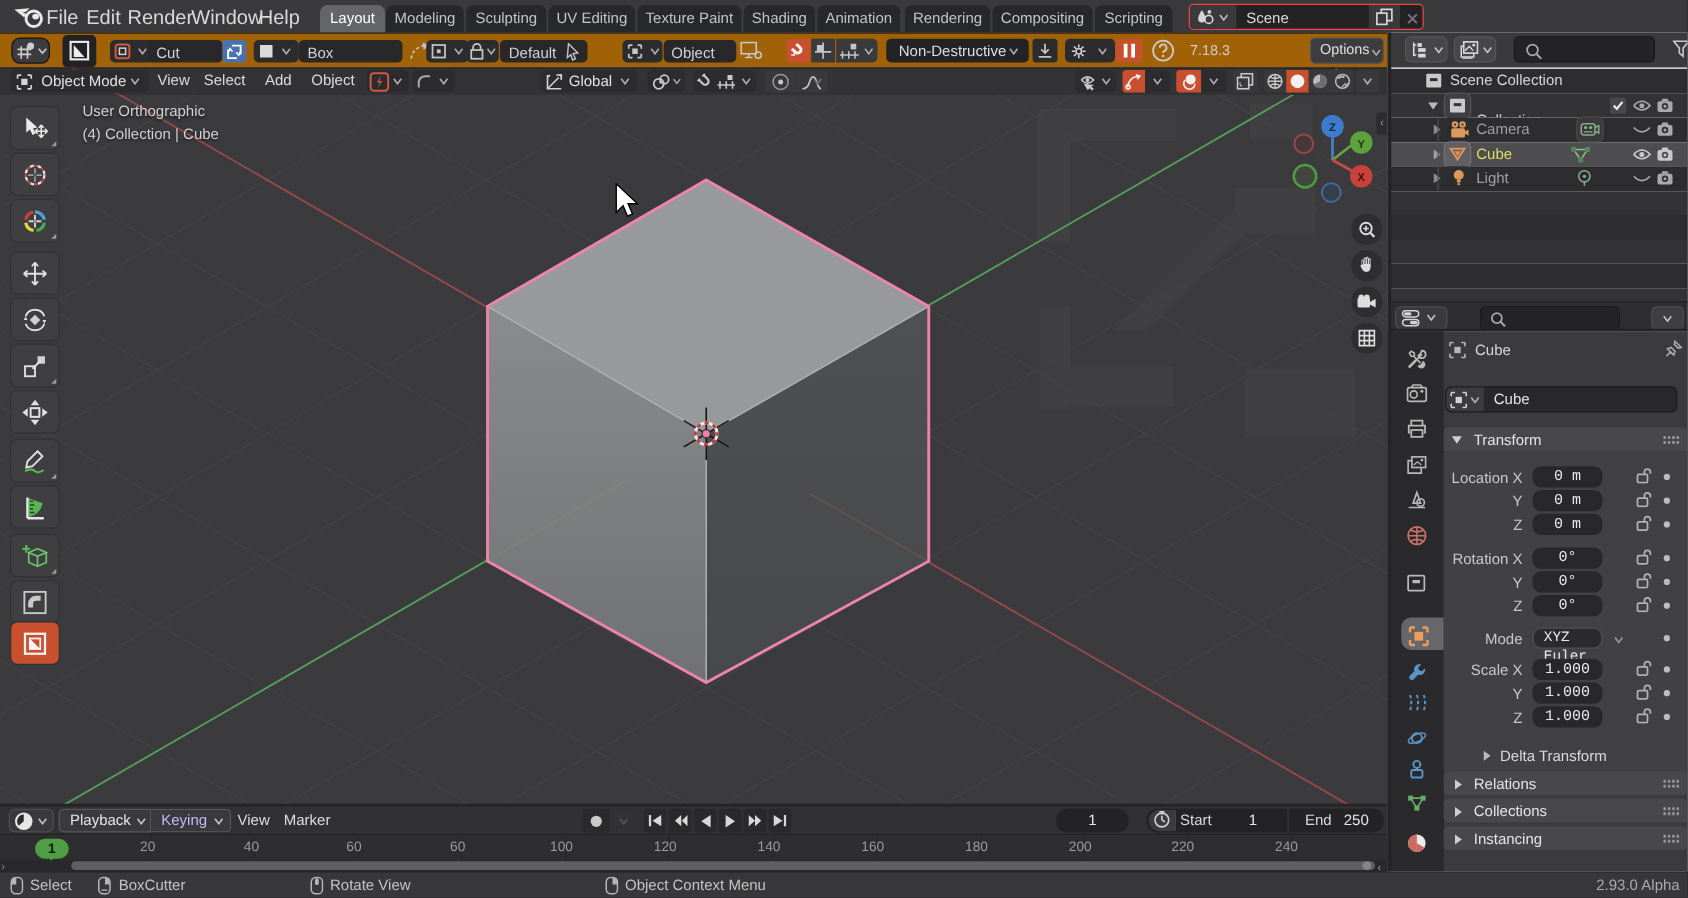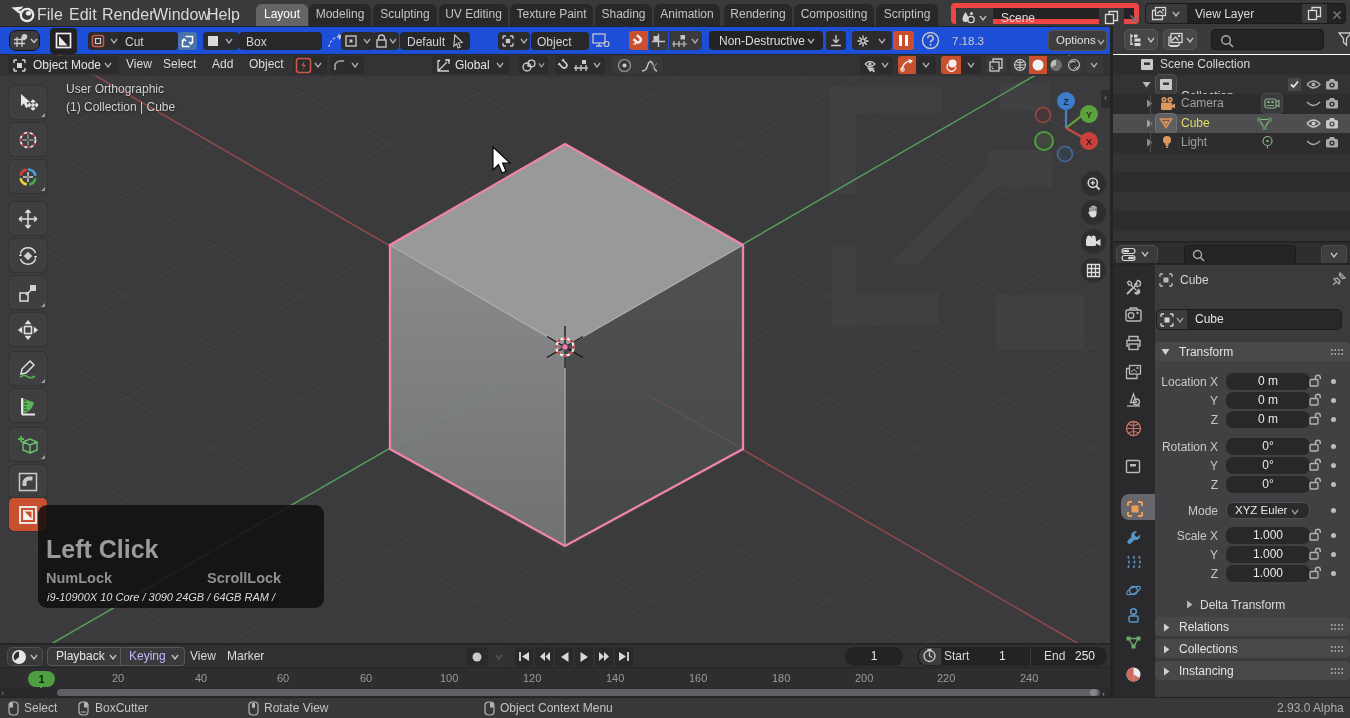--- a/index.html
+++ b/index.html
@@ -7,21 +7,21 @@
 body { font-family:"Liberation Sans", sans-serif; font-size:12px; color:#d5d5d5; }
 .abs { position:absolute; }
 #stage { position:relative; width:1350px; height:718px; }
 
 #topbar { position:absolute; left:0; top:0; width:1350px; height:26px; background:#3a3a3c; }
 .menu { position:absolute; top:6px; color:#d9d9d9; font-size:16px; }
 .tab { position:absolute; top:4px; height:22px; line-height:21px; text-align:center; font-size:12px;
        color:#c3c3c3; background:#27282a; border-radius:6px 6px 0 0; }
 .tab.active { background:#636567; color:#ffffff; }
 
-#toolrow { position:absolute; left:0; top:26px; width:1113px; height:28px; background:#1d4ed8; border-top:1px solid #242426;}
+#toolrow { position:absolute; left:0; top:26px; width:1113px; height:28px; background:#a16207; border-top:1px solid #242426;}
 
 #viewport { position:absolute; left:0; top:54px; width:1110px; height:591px; background:#3b3b3d; overflow:hidden; }
 #vphead { position:absolute; left:0; top:0px; width:1110px; height:22px; background:#333335; border-top:1px solid #27272a; box-sizing:border-box; }
 
 #timeline { position:absolute; left:0; top:645px; width:1110px; height:52px; background:#313133; }
 
 #statusbar { position:absolute; left:0; top:697px; width:1350px; height:21px; background:#38383a; border-top:1px solid #232325; color:#c5c5c5;}
 
 #rightcol { position:absolute; left:1110px; top:26px; width:240px; height:671px; background:#ffffff; }
 .btn { background:#2c2c2e; border-radius:4px; position:absolute; }
@@ -30,22 +30,22 @@
       display:flex; align-items:center; justify-content:center; box-shadow:0 0 0 1px #333335; }
 .tb.sel { background:#c8502f; }
 .tb i { position:absolute; right:2px; bottom:2px; width:0; height:0;
         border-left:4px solid transparent; border-bottom:4px solid #9a9a9a; }
 .orow { position:absolute; left:0; width:240px; height:19px; }
 .fnum { position:absolute; top:4px; font-size:11px; color:#9b9b9b; }
 .pbtn { position:absolute; top:2px; width:18px; height:19px; background:#29292b; border-radius:3px;
         display:flex; align-items:center; justify-content:center; }
 .ptab { position:absolute; left:11px; width:24px; height:22px; display:flex; align-items:center; justify-content:center; }
 .plabel { position:absolute; width:103px; text-align:right; color:#c8c8c8; font-size:12px; }
-.pfield { position:absolute; left:116px; width:84px; height:17px; background:#28282a; border-radius:7px;
-          text-align:center; color:#e9e9e9; font-size:12px; line-height:17px; }
+.pfield { position:absolute; left:116px; width:56px; height:17px; background:#28282a; border-radius:7px;
+          text-align:center; color:#e9e9e9; font-size:12px; line-height:17px;font-family:Liberation Mono, monospace; }
 .plock { position:absolute; left:198px; }
 .pdot { position:absolute; left:221px; width:5px; height:5px; border-radius:3px; background:#bdbdbd; }
 .phead { position:absolute; left:45px; width:195px; height:19px; background:#48484a; border-radius:4px 4px 0 0;
          color:#e4e4e4; }
 .pdots { position:absolute; right:6px; top:6px; width:14px; height:8px;
          background-image:radial-gradient(circle, #9a9a9a 1px, transparent 1.2px); background-size:3.5px 4px; }
 </style>
 </head>
 <body>
 <div id="stage">
@@ -63,58 +63,37 @@
     <div class="tab active" style="left:256px;width:52px">Layout</div>
     <div class="tab" style="left:309px;width:62px">Modeling</div>
     <div class="tab" style="left:373px;width:64px">Sculpting</div>
     <div class="tab" style="left:439px;width:69px">UV Editing</div>
     <div class="tab" style="left:510px;width:83px">Texture Paint</div>
     <div class="tab" style="left:595px;width:57px">Shading</div>
     <div class="tab" style="left:654px;width:66px">Animation</div>
     <div class="tab" style="left:724px;width:68px">Rendering</div>
     <div class="tab" style="left:794px;width:80px">Compositing</div>
     <div class="tab" style="left:876px;width:62px">Scripting</div>
-    <div class="fld" style="left:951px;top:3px;width:188px;height:21px;border:5px solid #ef4444">
+    <div class="fld" style="left:951px;top:3px;width:188px;height:21px;border:1px solid #ef4444">
       <div class="abs" style="left:0;top:0;width:37px;height:19px;background:#3a3a3c;border-radius:4px 0 0 4px"></div>
       <svg class="abs" style="left:4px;top:2px" width="16" height="15" viewBox="0 0 16 15">
         <path d="M5.5 2 Q8.5 6.5 8.5 9 a3 3 0 0 1 -6 0 Q2.5 6.5 5.5 2 Z" fill="#d5d5d5"></path>
         <circle cx="11" cy="9.5" r="3.2" fill="none" stroke="#d5d5d5" stroke-width="1.3"></circle>
         <circle cx="11.5" cy="3.5" r="1.5" fill="#d5d5d5"></circle>
       </svg>
       <svg class="abs" style="left:23px;top:7px" width="8" height="6" viewBox="0 0 8 6">
           <path d="M1 1 L4 5 L7 1" fill="none" stroke="#bdbdbd" stroke-width="1.3"></path>
         </svg>
       <div class="abs" style="left:45px;top:3px;color:#d9d9d9">Scene</div>
       <div class="abs" style="left:143px;top:0px;width:25px;height:19px;background:#3a3a3c"></div>
       <svg class="abs" style="left:148px;top:2px" width="15" height="15" viewBox="0 0 15 15">
         <rect x="1.5" y="4.5" width="8" height="9" fill="none" stroke="#d8d8d8" stroke-width="1.3"></rect>
         <path d="M5 4.5 V1.5 H13.5 V10.5 H9.5" fill="none" stroke="#d8d8d8" stroke-width="1.3"></path>
       </svg>
       <svg class="abs" style="left:172px;top:5px" width="12" height="12" viewBox="0 0 12 12">
-          <path d="M2.5 2.5 L9.5 9.5 M9.5 2.5 L2.5 9.5" stroke="#77777a" stroke-width="1.5"></path>
-        </svg>
-    </div>
-    <div class="fld" style="left:1145px;top:3px;width:201px;height:21px;border:1px solid #1c1c1e">
-      <div class="abs" style="left:0;top:0;width:41px;height:19px;background:#3a3a3c;border-radius:4px 0 0 4px"></div>
-      <svg class="abs" style="left:5px;top:2px" width="16" height="15" viewBox="0 0 16 15">
-        <rect x="4.5" y="1.5" width="10" height="8" fill="none" stroke="#d5d5d5" stroke-width="1.3"></rect>
-        <path d="M4.5 4.5 H1.5 V13.5 H11.5 V9.5" fill="none" stroke="#d5d5d5" stroke-width="1.3"></path>
-        <circle cx="12" cy="4" r="1.1" fill="#d5d5d5"></circle>
-          <path d="M6 7.5 L9 5 L12 7.5" stroke="#d5d5d5" fill="none" stroke-width="1.2"></path>
-      </svg>
-      <svg class="abs" style="left:26px;top:7px" width="8" height="6" viewBox="0 0 8 6">
-          <path d="M1 1 L4 5 L7 1" fill="none" stroke="#bdbdbd" stroke-width="1.3"></path>
-        </svg>
-      <div class="abs" style="left:49px;top:3px;color:#d9d9d9">View Layer</div>
-      <div class="abs" style="left:156px;top:0px;width:25px;height:19px;background:#3a3a3c"></div>
-      <svg class="abs" style="left:161px;top:2px" width="15" height="15" viewBox="0 0 15 15">
-        <rect x="1.5" y="4.5" width="8" height="9" fill="none" stroke="#d8d8d8" stroke-width="1.3"></rect>
-        <path d="M5 4.5 V1.5 H13.5 V10.5 H9.5" fill="none" stroke="#d8d8d8" stroke-width="1.3"></path>
-      </svg>
-      <svg class="abs" style="left:185px;top:5px" width="12" height="12" viewBox="0 0 12 12">
           <path d="M2.5 2.5 L9.5 9.5 M9.5 2.5 L2.5 9.5" stroke="#77777a" stroke-width="1.5"></path>
         </svg>
     </div>
   </div>
   <div id="toolrow">
     <div class="abs" style="left:9px;top:3px;width:31px;height:21px;background:#3c3c3e;border:1.5px solid #161618;border-radius:7px"></div>
     <svg class="abs" style="left:13px;top:6px" width="16" height="16" viewBox="0 0 16 16">
       <path d="M4 4 v10 M9 4 v10 M1 6.5 h11 M1 10.5 h11" stroke="#cdcdcd" stroke-width="1.3"></path>
       <circle cx="11.5" cy="3.8" r="2.8" fill="#cdcdcd"></circle>
     </svg>
@@ -479,21 +458,21 @@
           <path d="M9 11 l2.5 -2.5 M6.5 11.5 l3 -3" stroke="#bcbcbc" stroke-width="1"></path>
         </svg>
     </div>
     <div class="abs" style="left:1085px;top:2px;width:18px;height:18px;background:#39393b;border-radius:3px">
       <svg class="abs" style="left:5px;top:6px" width="8" height="6" viewBox="0 0 8 6">
           <path d="M1 1 L4 5 L7 1" fill="none" stroke="#aeaeae" stroke-width="1.3"></path>
         </svg>
     </div>
 
     <div class="abs" style="left:66px;top:28px;color:#d2d2d2;text-shadow:0 1px 2px rgba(0,0,0,.6)">User Orthographic</div>
-    <div class="abs" style="left:66px;top:46px;color:#d2d2d2;text-shadow:0 1px 2px rgba(0,0,0,.6)">(1) Collection | Cube</div>
+    <div class="abs" style="left:66px;top:46px;color:#d2d2d2;text-shadow:0 1px 2px rgba(0,0,0,.6)">(4) Collection | Cube</div>
 
     <div id="toolbar">
       <div class="tb" style="top:32px">
         <svg width="24" height="22" viewBox="0 0 24 22">
             <path d="M5 2 L5 14 L8 11.5 L10 16 L12.5 14.8 L10.5 10.5 L14 10 Z" fill="#e8e8e8"></path>
             <path d="M17 8 v10 M12 13 h10 M17 8 l-2 2.2 M17 8 l2 2.2 M17 18 l-2 -2.2 M17 18 l2 -2.2 M12 13 l2.2 -2 M12 13 l2.2 2 M22 13 l-2.2 -2 M22 13 l-2.2 2" stroke="#e8e8e8" stroke-width="1.3" fill="none"></path>
           </svg>
         <i></i>
       </div>
       <div class="tb" style="top:69px">
@@ -621,26 +600,20 @@
           <circle cx="8.5" cy="2.7" r="2.2" fill="#ddd"></circle>
         </svg>
     </div>
     <div class="abs" style="left:1081px;top:204px;width:25px;height:25px;border-radius:13px;background:#2d2d2fd9">
       <svg class="abs" style="left:5px;top:5px" width="15" height="15" viewBox="0 0 15 15">
           <path d="M1.5 1.5 h12 v12 h-12 Z M1.5 5.5 h12 M1.5 9.5 h12 M5.5 1.5 v12 M9.5 1.5 v12" fill="none" stroke="#ddd" stroke-width="1.3"></path>
         </svg>
     </div>
     <div class="abs" style="left:1101px;top:36px;width:9px;height:18px;background:#2d2d2f;border-radius:3px 0 0 3px;color:#9a9a9a;font-size:9px;line-height:17px;text-align:center">‹</div>
 
-    <div class="abs" style="left:38px;top:451px;width:286px;height:103px;background:rgba(16,16,16,0.87);border-radius:9px">
-      <div class="abs" style="left:8px;top:30px;font-size:25px;font-weight:bold;color:#9b9b9b">Left Click</div>
-      <div class="abs" style="left:8px;top:65px;font-size:14.5px;font-weight:bold;color:#8f8f8f">NumLock</div>
-      <div class="abs" style="left:169px;top:65px;font-size:14.5px;font-weight:bold;color:#8f8f8f">ScrollLock</div>
-      <div class="abs" style="left:9px;top:86px;font-size:11px;font-style:italic;color:#dadada">i9-10900X 10 Core / 3090 24GB / 64GB RAM /</div>
-    </div>
 
     <svg class="abs" style="left:491px;top:92px" width="22" height="32" viewBox="0 0 22 32">
       <path d="M2 1 L2 24 L7.5 18.5 L11 27 L15 25.2 L11.5 17 L19 17 Z" fill="#fff" stroke="#000" stroke-width="1.1"></path>
     </svg>
   </div>
   <div id="timeline">
     <div class="abs" style="left:7px;top:2px;width:36px;height:19px;background:#39393b;border:1px solid #4e4e50;border-radius:5px"></div>
     <svg class="abs" style="left:11px;top:4px" width="16" height="16" viewBox="0 0 16 16">
         <circle cx="8" cy="8" r="7" fill="#e6e6e6"></circle>
         <path d="M8 8 L8 2.5 A5.5 5.5 0 0 0 4 11.5 Z" fill="#2c2c2e"></path>

